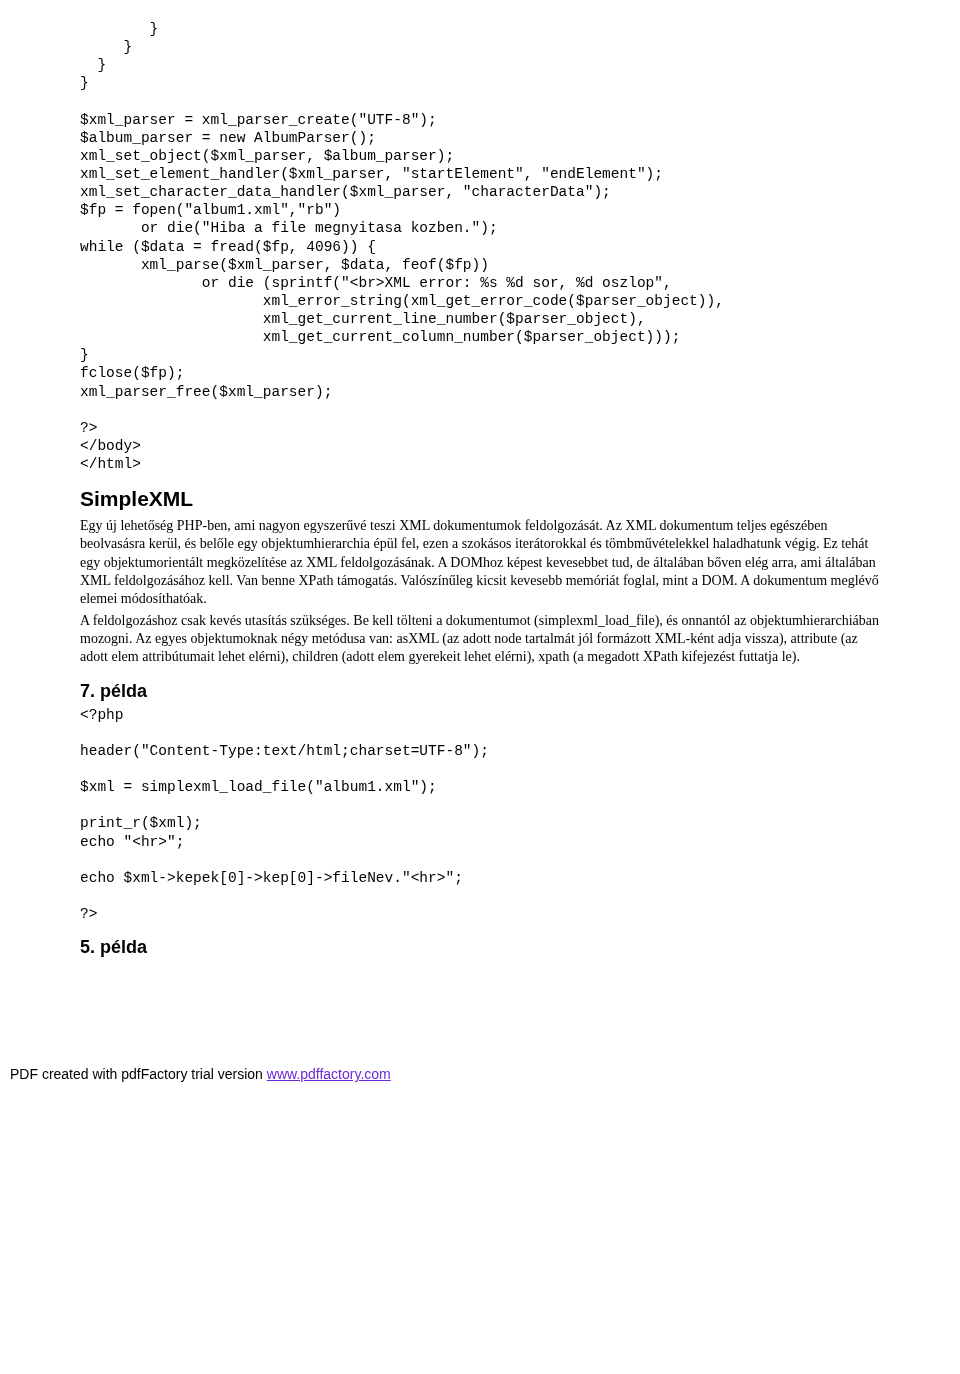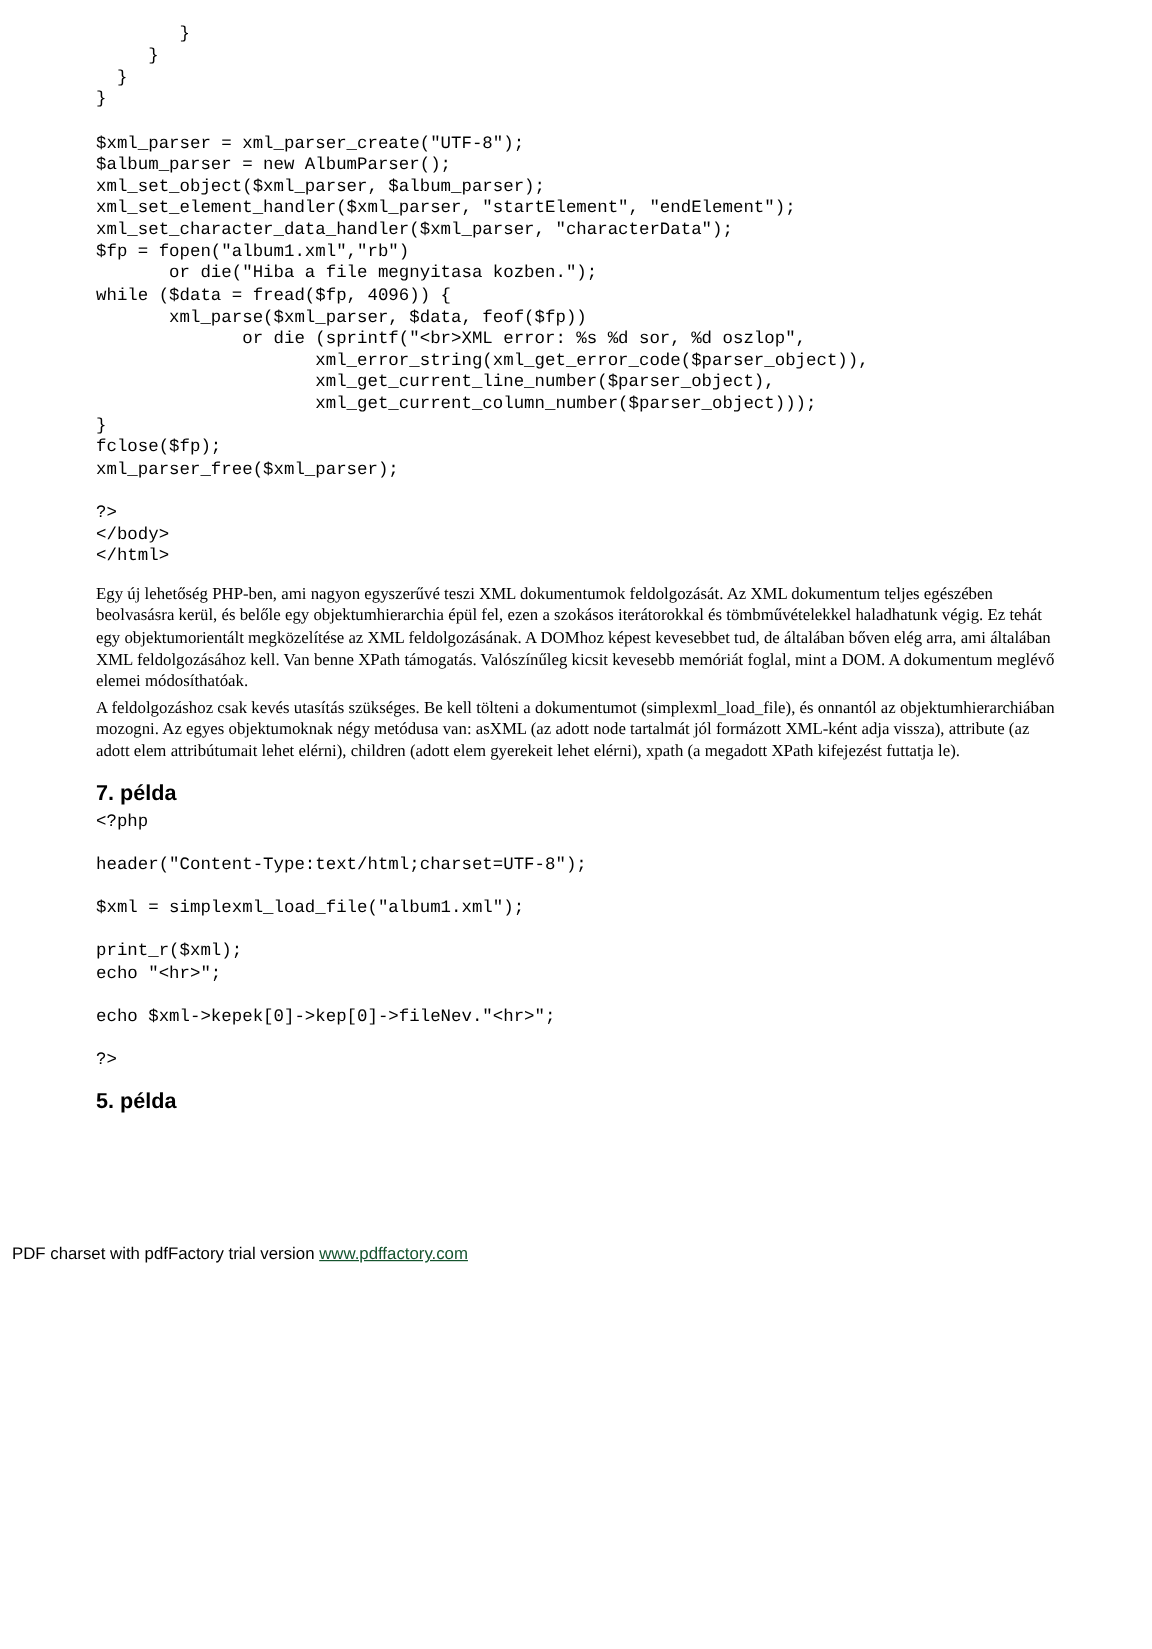--- a/index.html
+++ b/index.html
@@ -41,21 +41,21 @@
   }
   .italic { }
   .footer {
     position: relative;
     margin-top: 80px;
     padding: 4px 10px 10px 10px;
     font-family: Arial, Helvetica, sans-serif;
     font-size: 14px;
   }
   .footer a {
-    color: #14532d;
+    color: #6d28d9;
     text-decoration: underline;
   }
 </style>
 </head>
 <body>
 
 <div class="page">
 
   <pre class="code">        }
      }
@@ -76,20 +76,21 @@
                      xml_get_current_line_number($parser_object),
                      xml_get_current_column_number($parser_object)));
 }
 fclose($fp);
 xml_parser_free($xml_parser);
 
 ?&gt;
 &lt;/body&gt;
 &lt;/html&gt;</pre>
 
+  <h2 class="section">SimpleXML</h2>
 
   <p class="para">Egy új lehetőség PHP-ben, ami nagyon egyszerűvé teszi XML dokumentumok feldolgozását. Az XML dokumentum teljes egészében beolvasásra kerül, és belőle egy objektumhierarchia épül fel, ezen a szokásos iterátorokkal és tömbművételekkel haladhatunk végig. Ez tehát egy objektumorientált megközelítése az XML feldolgozásának. A DOMhoz képest kevesebbet tud, de általában bőven elég arra, ami általában XML feldolgozásához kell. Van benne XPath támogatás. Valószínűleg kicsit kevesebb memóriát foglal, mint a DOM. A dokumentum meglévő elemei módosíthatóak.</p>
 
   <p class="para">
     <span>A feldolgozáshoz csak kevés utasítás szükséges. Be kell tölteni a dokumentumot (</span><span class="italic">simplexml_load_file</span><span>), és onnantól az objektumhierarchiában mozogni. Az egyes objektumoknak négy metódusa van: asXML (az adott node tartalmát jól formázott XML-ként adja vissza), attribute (az adott elem attribútumait lehet elérni), children (adott elem gyerekeit lehet elérni), xpath (a megadott XPath kifejezést futtatja le).</span>
   </p>
 
   <h3 class="sub">7. példa</h3>
 
   <pre class="code">&lt;?php
@@ -104,14 +105,14 @@
 echo $xml-&gt;kepek[0]-&gt;kep[0]-&gt;fileNev."&lt;hr&gt;";
 
 ?&gt;</pre>
 
   <h3 class="sub">5. példa</h3>
 
 
 </div>
 
 <div class="footer">
-  <span>PDF charset with pdfFactory trial version </span><a href="#">www.pdffactory.com</a>
+  <span>PDF created with pdfFactory trial version </span><a href="#">www.pdffactory.com</a>
 </div>
 
 </body></html>

